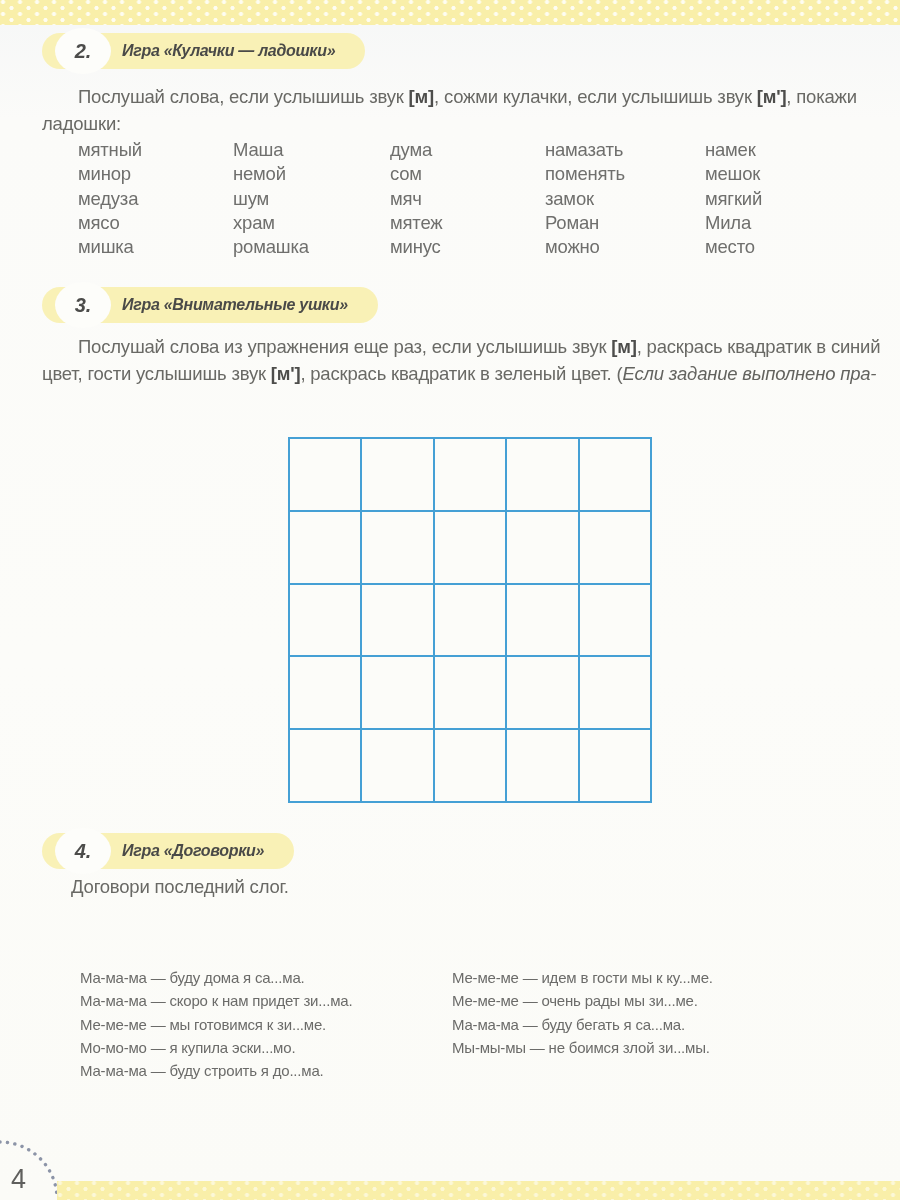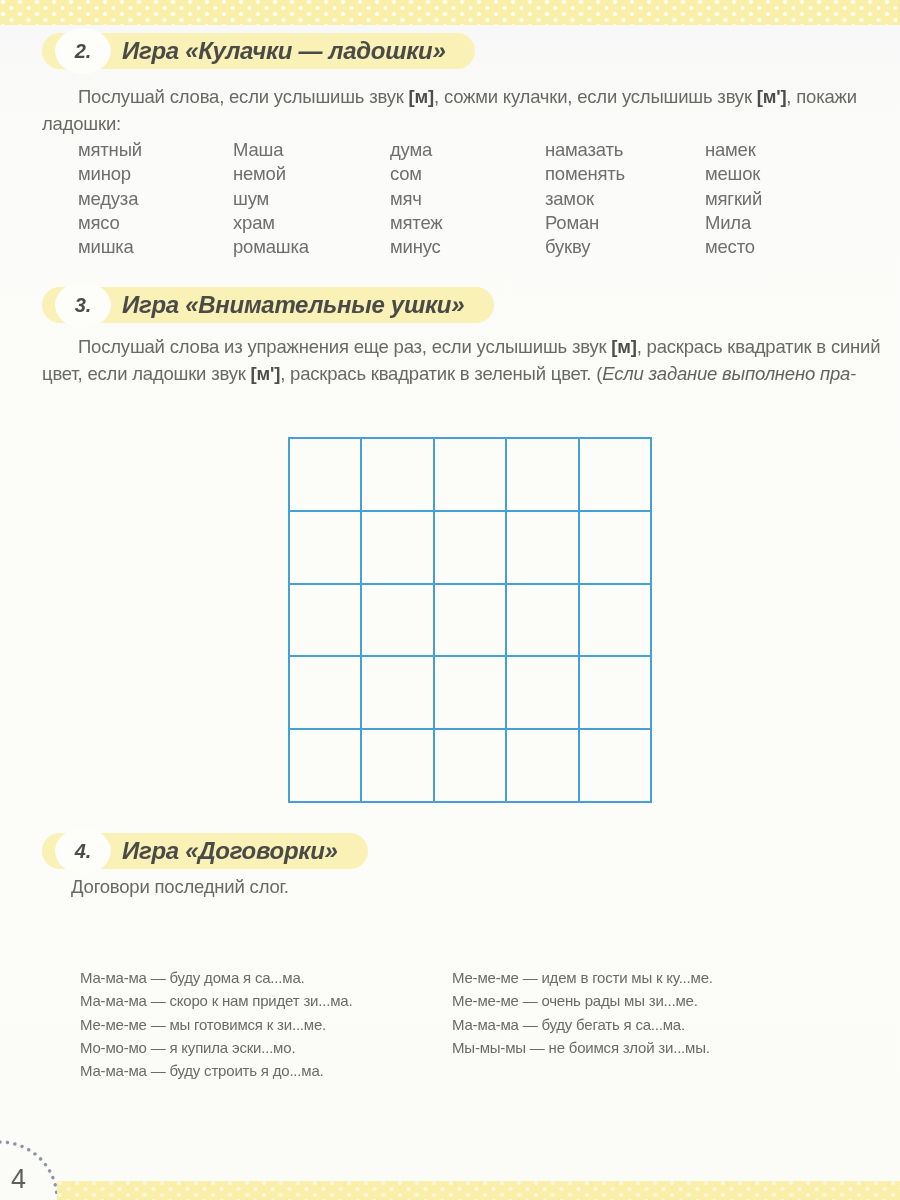--- a/index.html
+++ b/index.html
@@ -29,21 +29,21 @@
     position:absolute;left:42px;height:36px;display:flex;align-items:center;
     background:#f9f1b6;border-radius:20px;padding-right:30px;
   }
   .numbadge{
     flex:0 0 auto;width:56px;height:46px;margin-left:13px;margin-right:11px;
     background:#fdfdfa;border-radius:50%;
     display:flex;align-items:center;justify-content:center;
     font-style:italic;font-weight:bold;font-size:20px;color:#4c4c4a;
   }
   .sec .title{
-    font-style:italic;font-weight:bold;font-size:24px;color:#4a4a48;
+    font-style:italic;font-weight:bold;font-size:16px;color:#4a4a48;
     letter-spacing:-0.3px;white-space:nowrap;
   }
   
   .para{position:absolute;left:42px;font-size:18.5px;line-height:27px;color:#696965;letter-spacing:-0.2px;}
   .para .tline{white-space:nowrap;}
   .indent-first .tline:first-child{padding-left:36px;}
   .st-n{}
   .st-b{font-weight:bold;color:#4d4d4b;}
   .st-i{font-style:italic;color:#63635f;margin-top:28px;}
   .st-bi{font-weight:bold;font-style:italic;color:#4d4d4b;}
@@ -107,34 +107,34 @@
       <span class="word">замок</span>
       <span class="word">мягкий</span>
       <span class="word">мясо</span>
       <span class="word">храм</span>
       <span class="word">мятеж</span>
       <span class="word">Роман</span>
       <span class="word">Мила</span>
       <span class="word">мишка</span>
       <span class="word">ромашка</span>
       <span class="word">минус</span>
-      <span class="word">букву</span>
+      <span class="word">можно</span>
       <span class="word">место</span>
     </div>
 
   <div class="sec" style="top:287px;">
     <div class="numbadge">
       <span>3.</span>
     </div>
     <div class="title">Игра «Внимательные ушки»</div>
   </div>
 
   <div class="para indent-first" style="top:333px;">
       <div class="tline"><span class="st-n">Послушай слова из упражнения еще раз, если услышишь звук </span><span class="st-b">[м]</span><span class="st-n">, раскрась квадратик в синий</span></div>
-      <div class="tline"><span class="st-n">цвет, если ладошки звук </span><span class="st-b">[м']</span><span class="st-n">, раскрась квадратик в зеленый цвет. (</span><span class="st-i">Если задание выполнено пра-</span></div>
+      <div class="tline"><span class="st-n">цвет, гости услышишь звук </span><span class="st-b">[м']</span><span class="st-n">, раскрась квадратик в зеленый цвет. (</span><span class="st-i">Если задание выполнено пра-</span></div>
     </div>
 
   <div class="sound-grid">
       <div class="cell"></div>
       <div class="cell"></div>
       <div class="cell"></div>
       <div class="cell"></div>
       <div class="cell"></div>
       <div class="cell"></div>
       <div class="cell"></div>

